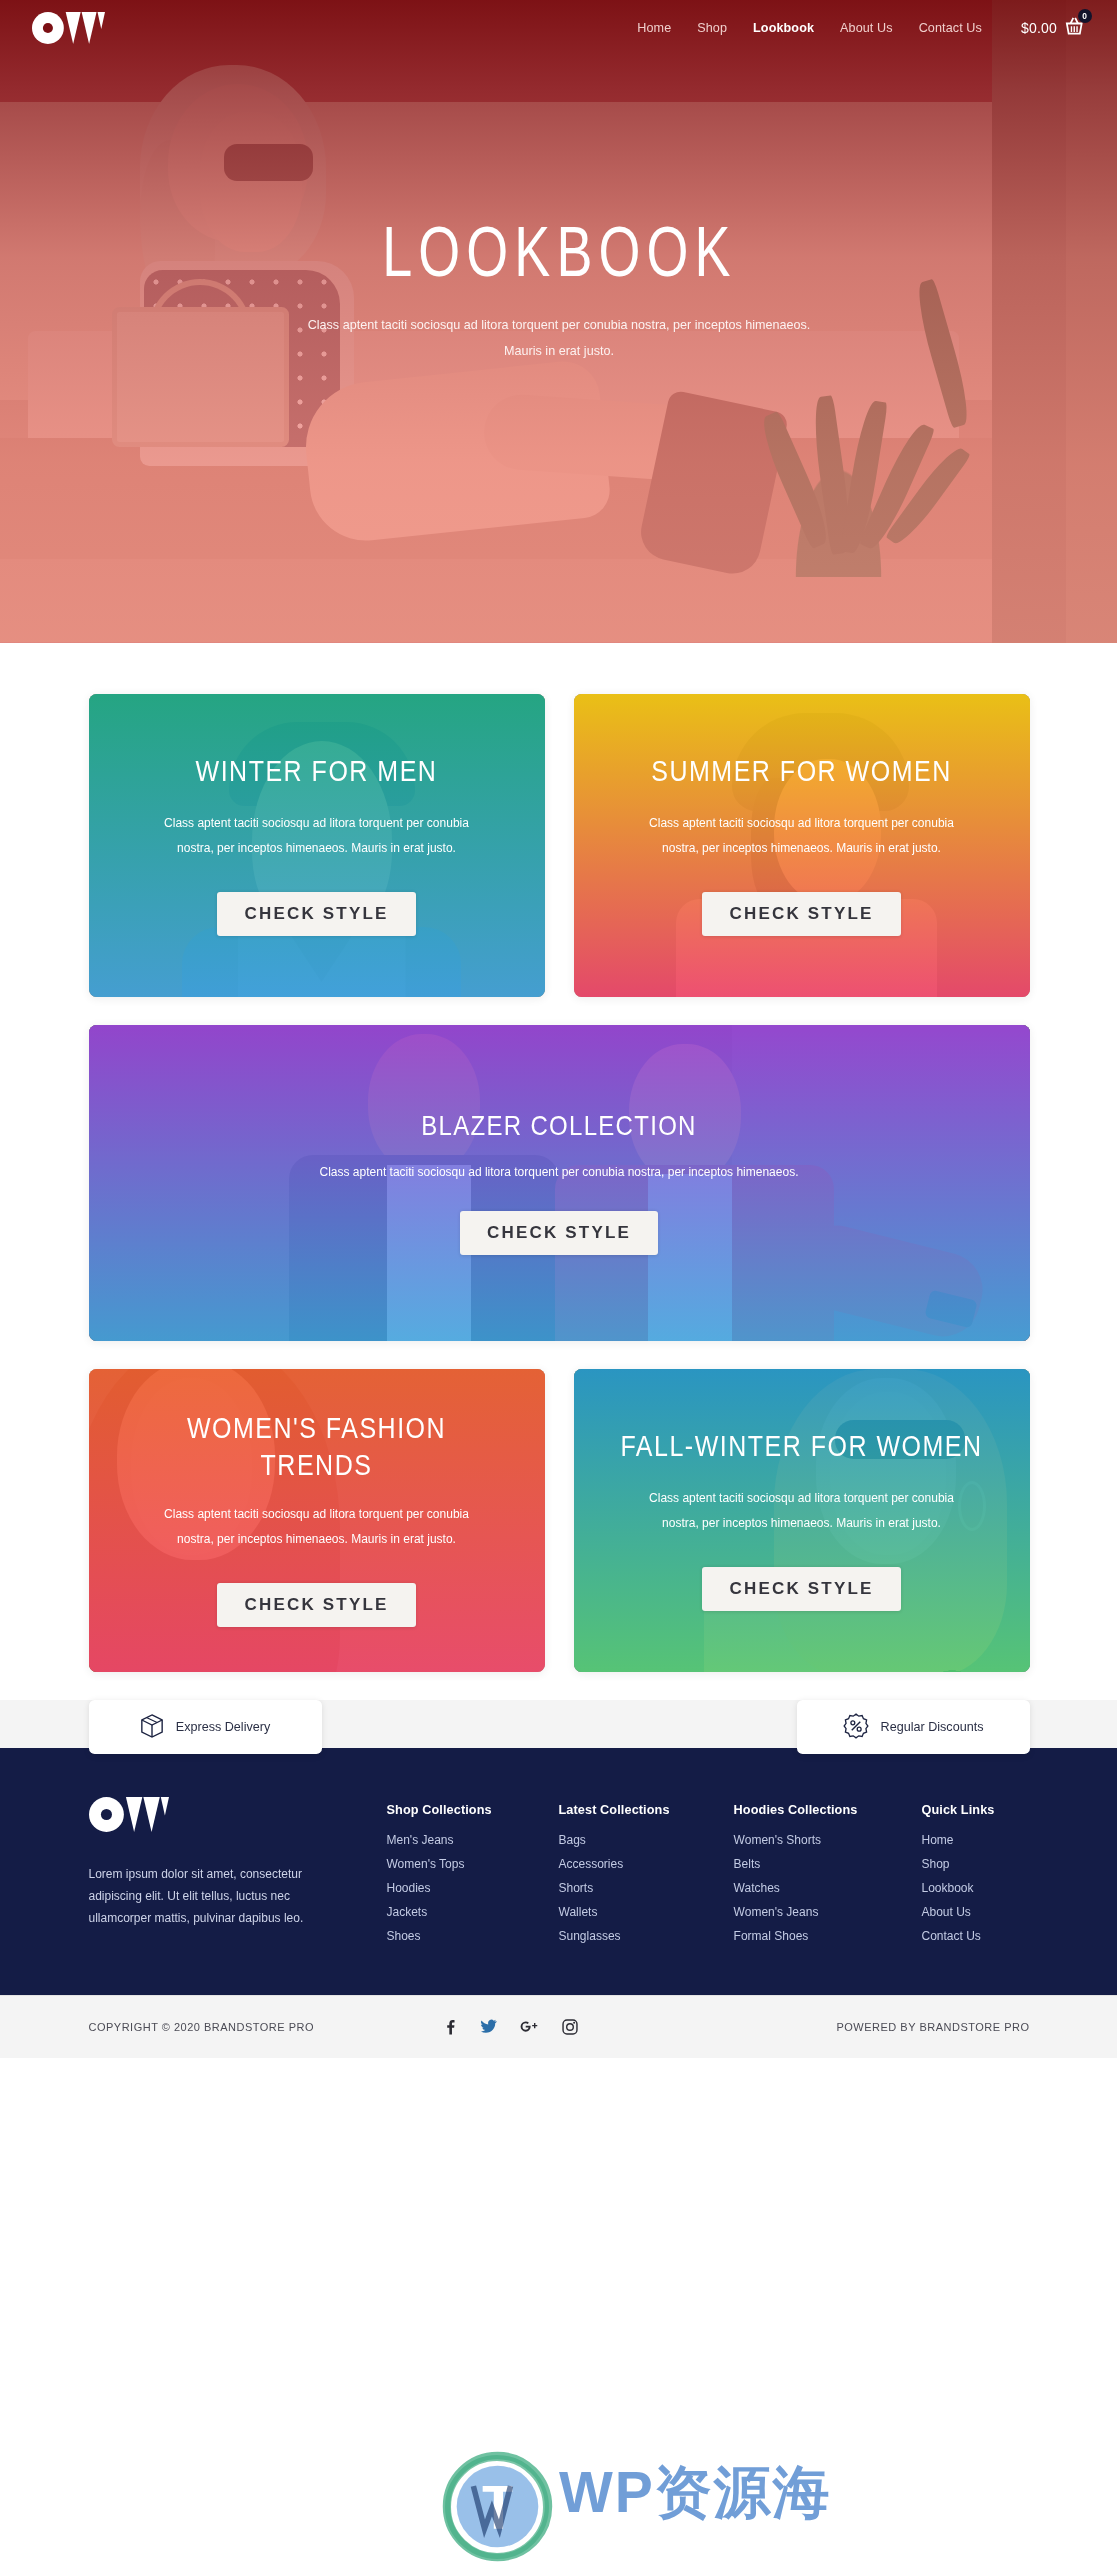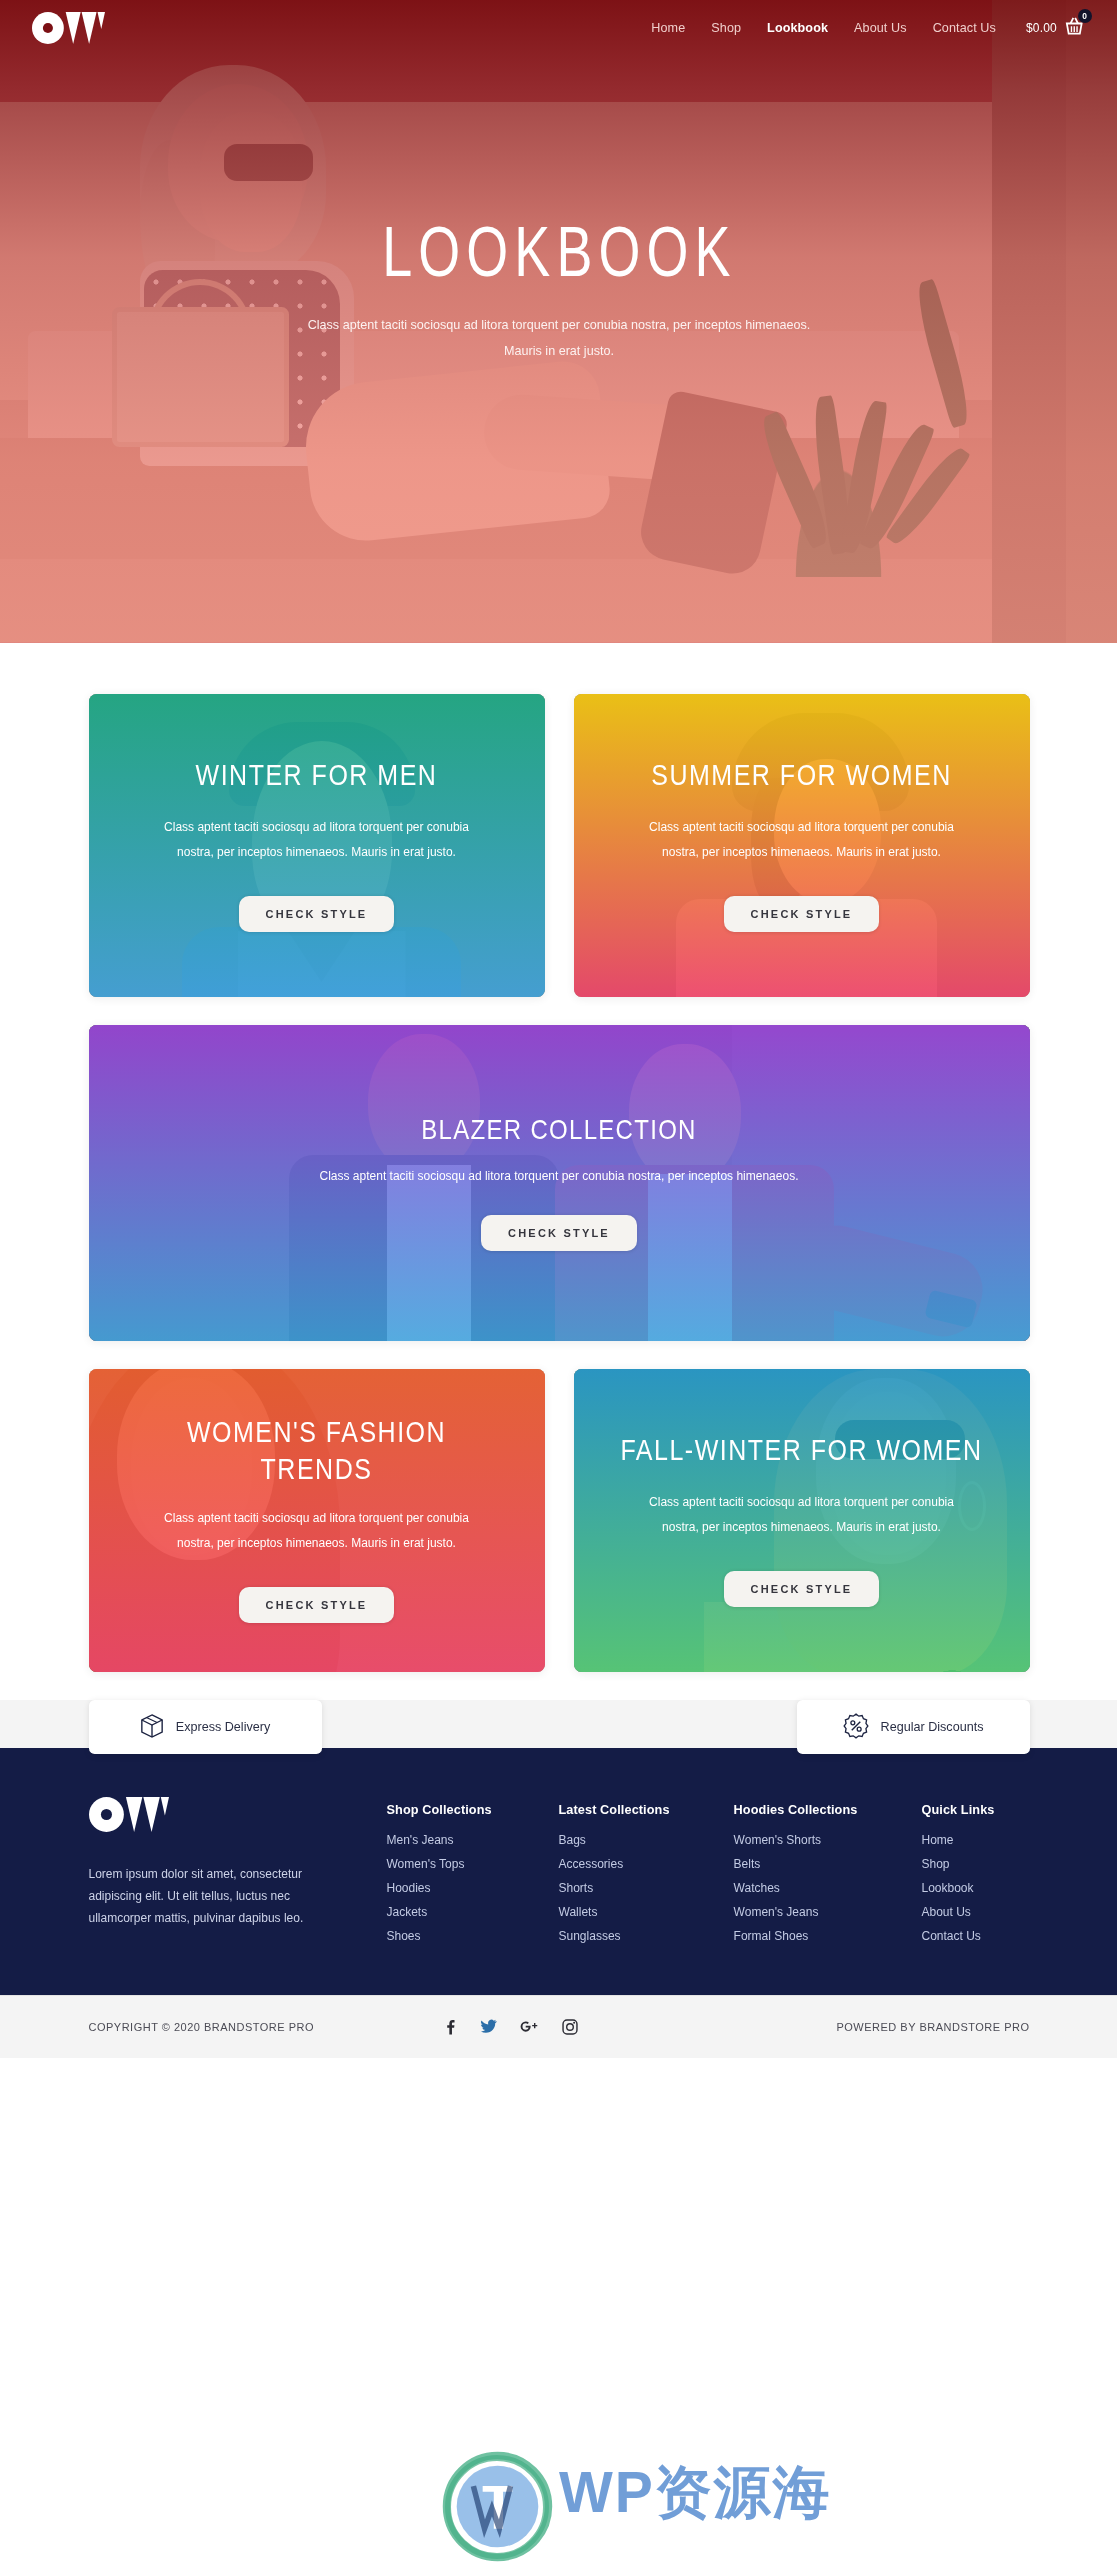--- a/index.html
+++ b/index.html
@@ -71,21 +71,21 @@
     display:flex; align-items:center; z-index:9;
   }
   .logo { margin-left:32px; display:flex; align-items:center; }
   .nav { margin-left:auto; display:flex; align-items:center; gap:0; padding-right:34px; }
   .nav a {
     color:#f0cfcc; text-decoration:none; font-size:12.6px;
     padding:0 13px; letter-spacing:0.1px; white-space:nowrap;
   }
   .nav a.active { color:#ffffff; font-weight:bold; }
   .cart { display:flex; align-items:center; margin-left:17px; position:relative; }
-  .cart-amount { color:#ffffff; font-size:12px; letter-spacing:0.2px; }
+  .cart-amount { color:#ffffff; font-size:14px; letter-spacing:0.2px;margin-left:9px; }
   .cart-icon { margin-left:6.5px; position:relative; display:block; }
   .cart-badge {
     position:absolute; top:-8.4px; right:-7.5px;
     width:14px; height:14px; border-radius:50%;
     background:#12132b; color:#fff; font-size:8.4px;
     display:flex; align-items:center; justify-content:center; font-weight:bold;
   }
 
   
   .hero-copy {
@@ -127,22 +127,22 @@
     margin-bottom:24px;
   }
   .card.full .card-title { font-size:24px; letter-spacing:1.3px; margin-bottom:18.6px; }
   .card-desc {
     color:#ffffff; font-size:12px; line-height:2.05; max-width:335px; margin:0 auto;
   }
   .card.full .card-desc { max-width:596px; }
   .btn {
     display:inline-block; margin-top:32px;
     background:#f5f3f0; color:#35353d;
-    font-size:11px; letter-spacing:2.2px; font-weight:600;
-    padding:12px 27px; border-radius:10px; border:none; cursor:pointer;
+    font-size:17px; letter-spacing:2.2px; font-weight:600;
+    padding:12px 27px; border-radius:3px; border:none; cursor:pointer;
     box-shadow:0 0.9px 3.7px rgba(0,0,0,.12);
   }
   .card.full .btn { margin-top:26px; }
 
   
   .ph { position:absolute; }
   .g-men  { position:absolute; inset:0; background:#6e6153; }
   .g-men .f  { left:163px; top:47px;  width:140px; height:200px; background:#c09a7a; border-radius:50% 50% 45% 45%; }
   .g-men .cap{ left:140px; top:28px;  width:186px; height:84px;  background:#3a3f4a; border-radius:75px 75px 17px 17px; }
   .g-men .bd { left:93px; top:233px; width:279px; height:177px; background:#4a6282; border-radius:37px 37px 0 0; }

